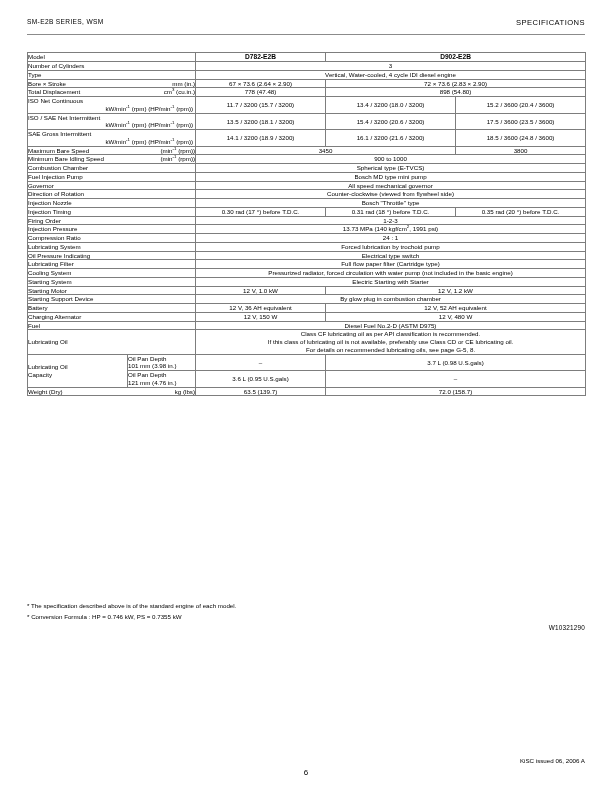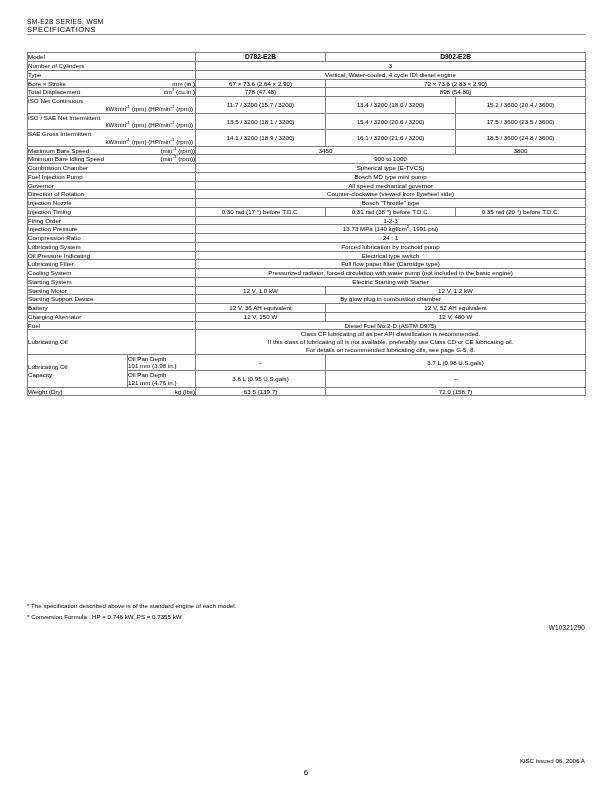--- a/index.html
+++ b/index.html
@@ -26,21 +26,20 @@
   .runhead {
     position: absolute;
     left: 27px;
     top: 18px;
     width: 558px;
     height: 16px;
     border-bottom: 1px solid #8b8b8b;
     display: flex;
     justify-content: space-between;
     align-items: flex-start;
-    flex-direction: column;
   }
   .runhead-left {
     font-size: 6.6px;
     letter-spacing: 0.35px;
   }
   .runhead-right {
     font-size: 7.6px;
     letter-spacing: 0.45px;
   }
 

